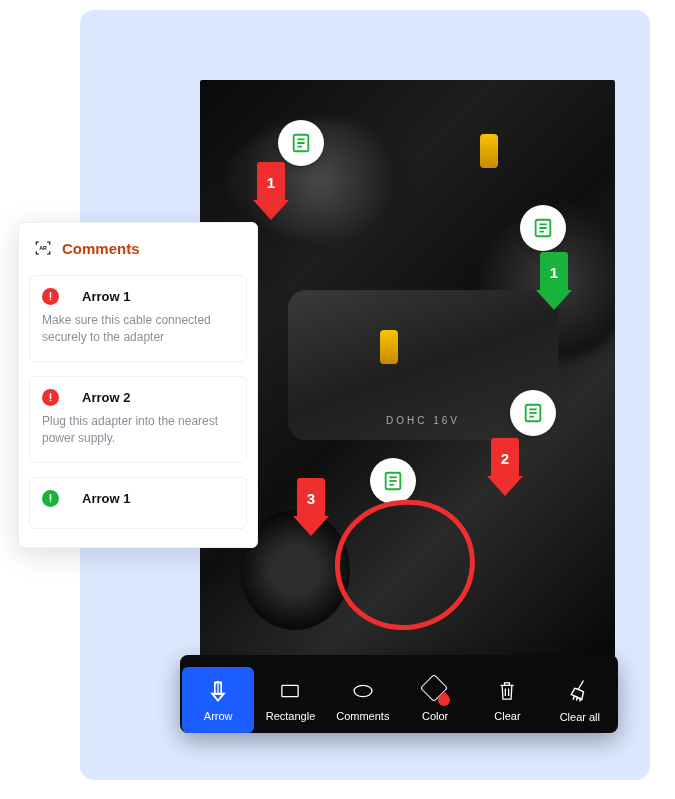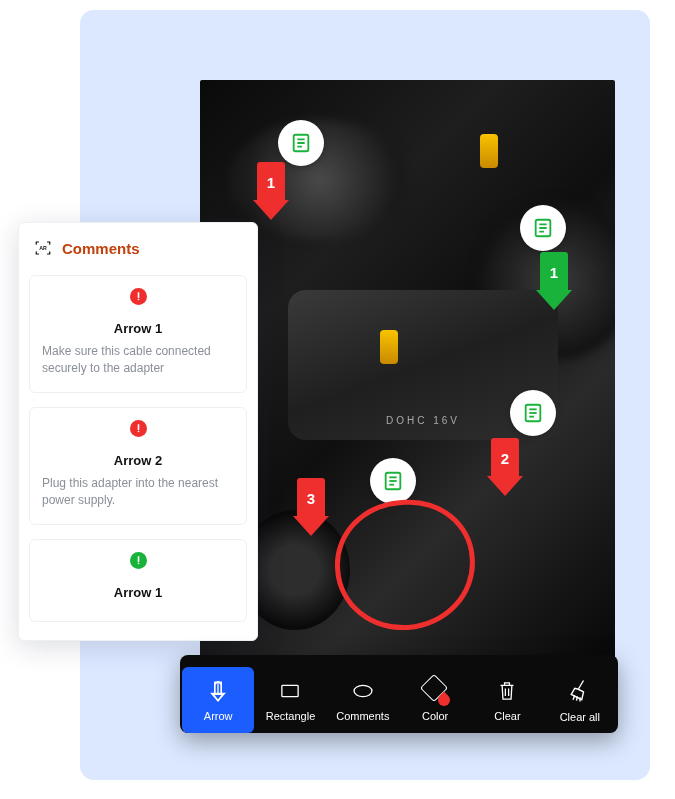--- a/index.html
+++ b/index.html
@@ -85,21 +85,21 @@
     display:flex;align-items:center;gap:10px;
     padding:16px 15px 14px;
   }
   .comments-header .artitle{font-weight:700;font-size:15px;color:#c2410c;}
   .comments-header svg{width:18px;height:18px;}
   .comment-card{
     margin:4px 10px 14px;
     padding:12px 12px 14px;
     background:#fff;border:1px solid #edeff3;border-radius:6px;
   }
-  .comment-head{display:flex;align-items:center;gap:16px;margin-bottom:7px;flex-direction:column;}
+  .comment-head{display:flex;align-items:center;gap:23px;margin-bottom:7px;}
   .status-dot{width:17px;height:17px;border-radius:50%;display:flex;align-items:center;justify-content:center;}
   .status-dot.red{background:#ef2e2e;}
   .status-dot.green{background:#19b23a;}
   .status-dot svg{width:9px;height:9px;}
   .comment-title{font-weight:800;font-size:13px;color:#111;}
   .comment-body{font-size:12px;color:#8a8f99;line-height:1.45;}
 
   
   .toolbar{
     position:absolute;left:180px;top:655px;width:438px;height:78px;

